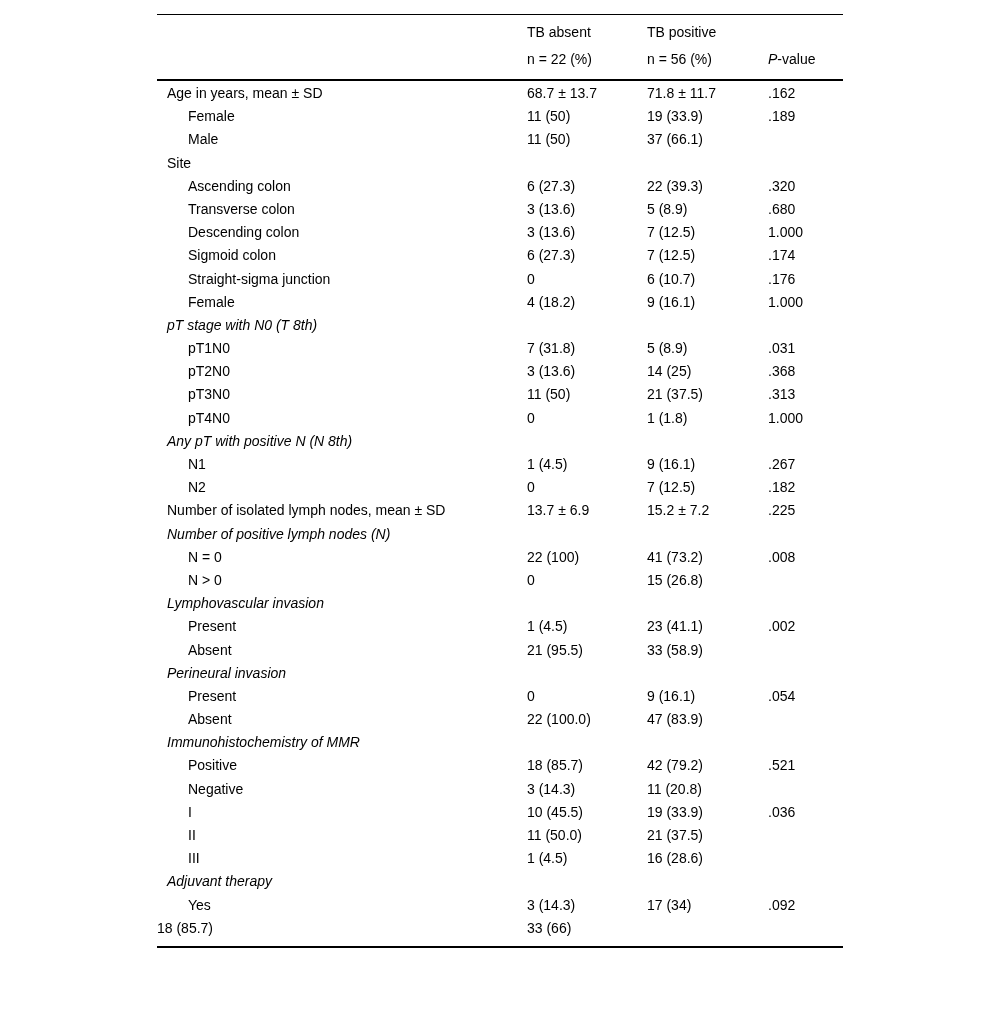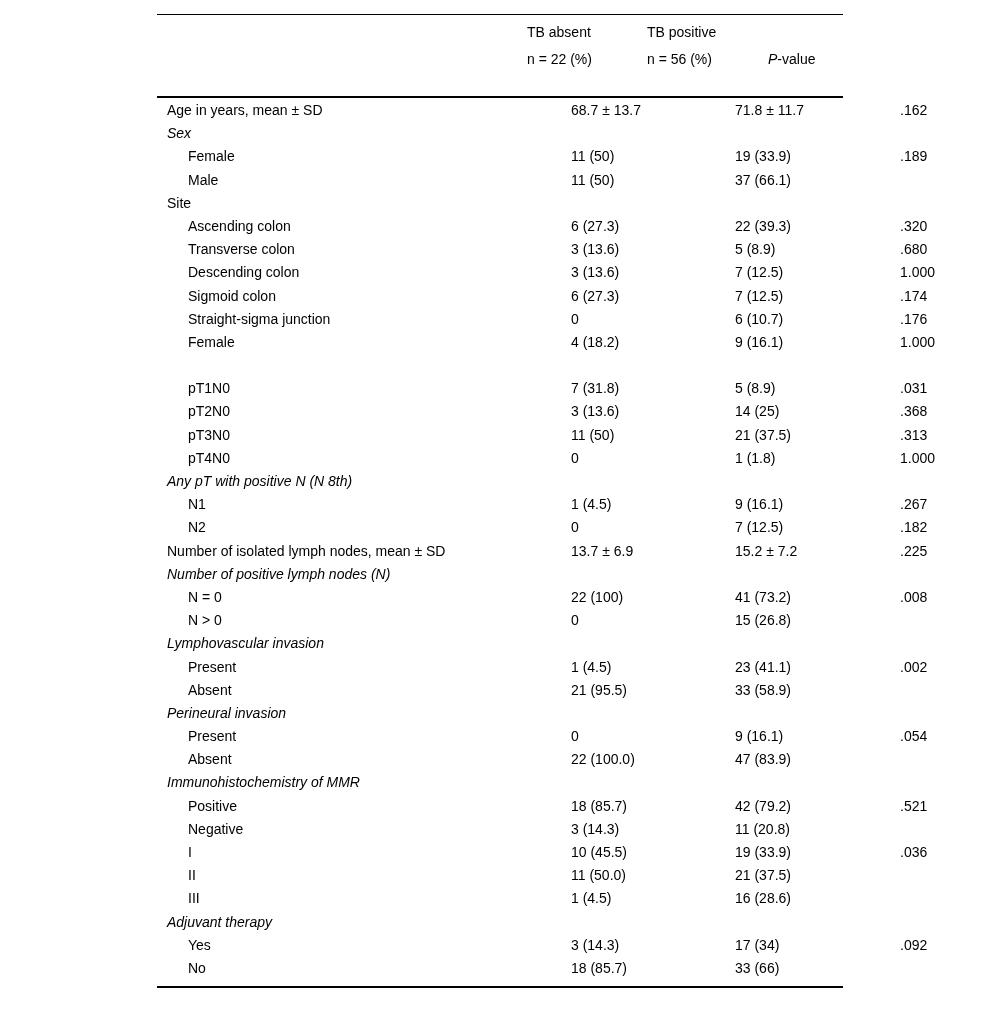--- a/index.html
+++ b/index.html
@@ -20,37 +20,36 @@
     position: absolute;
     left: 157px;
     top: 14px;
     width: 686px;
     border-top: 1.5px solid #000000;
   }
   .thead {
     display: grid;
     grid-template-columns: 370px 120px 121px 75px;
     border-bottom: 2px solid #000000;
-    padding: 4px 0 23px 0;
+    padding: 4px 0 6px 0;
   }
   .thead .hline {
     line-height: 27px;
     white-space: nowrap;
   }
   .tbody {
     border-bottom: 2px solid #000000;
     padding: 1px 0 6px 0;
   }
   .row {
     display: grid;
     grid-template-columns: 370px 120px 121px 75px;
     height: 23.2px;
     line-height: 23.2px;
     white-space: nowrap;
-    gap: 44px;
   }
   .cell { overflow: visible; }
   .label-pad { padding-left: 10px; }
   .indent { padding-left: 31px; }
   .italic { font-style: italic; }
 </style>
 </head>
 <body>
 
 <div class="table">
@@ -70,26 +69,20 @@
     </div>
   </div>
   <div class="tbody" id="tbody">
       <div class="row">
         <div class="cell label-pad">Age in years, mean ± SD</div>
         <div class="cell">68.7 ± 13.7</div>
         <div class="cell">71.8 ± 11.7</div>
         <div class="cell">.162</div>
       </div>
       <div class="row">
-        <div class="cell label-pad italic">Sex</div>
-        <div class="cell"></div>
-        <div class="cell"></div>
-        <div class="cell"></div>
-      </div>
-      <div class="row">
         <div class="cell label-pad indent">Female</div>
         <div class="cell">11 (50)</div>
         <div class="cell">19 (33.9)</div>
         <div class="cell">.189</div>
       </div>
       <div class="row">
         <div class="cell label-pad indent">Male</div>
         <div class="cell">11 (50)</div>
         <div class="cell">37 (66.1)</div>
         <div class="cell"></div>
@@ -130,20 +123,21 @@
         <div class="cell">6 (10.7)</div>
         <div class="cell">.176</div>
       </div>
       <div class="row">
         <div class="cell label-pad indent">Female</div>
         <div class="cell">4 (18.2)</div>
         <div class="cell">9 (16.1)</div>
         <div class="cell">1.000</div>
       </div>
       <div class="row">
+        <div class="cell label-pad italic">pT stage with N0 (T 8th)</div>
         <div class="cell"></div>
         <div class="cell"></div>
         <div class="cell"></div>
       </div>
       <div class="row">
         <div class="cell label-pad indent">pT1N0</div>
         <div class="cell">7 (31.8)</div>
         <div class="cell">5 (8.9)</div>
         <div class="cell">.031</div>
       </div>
@@ -285,19 +279,18 @@
         <div class="cell"></div>
         <div class="cell"></div>
       </div>
       <div class="row">
         <div class="cell label-pad indent">Yes</div>
         <div class="cell">3 (14.3)</div>
         <div class="cell">17 (34)</div>
         <div class="cell">.092</div>
       </div>
       <div class="row">
-        <div class="cell label-pad indent">No</div>
         <div class="cell">18 (85.7)</div>
         <div class="cell">33 (66)</div>
         <div class="cell"></div>
       </div>
     </div>
 </div>
 
 </body></html>

